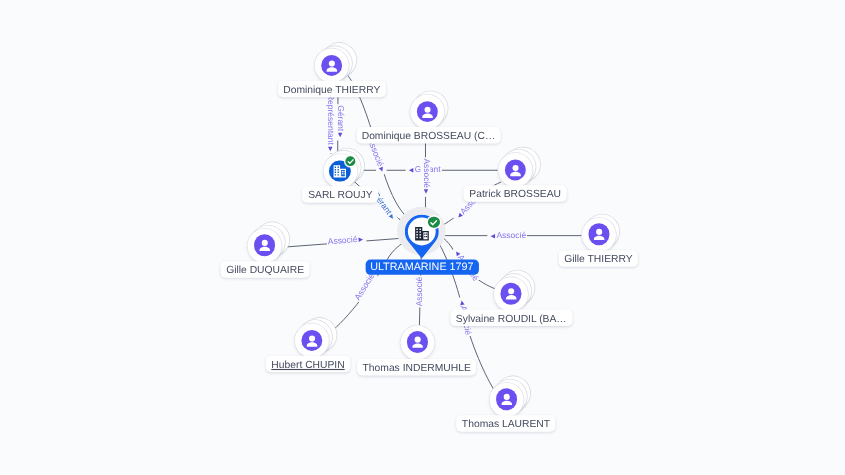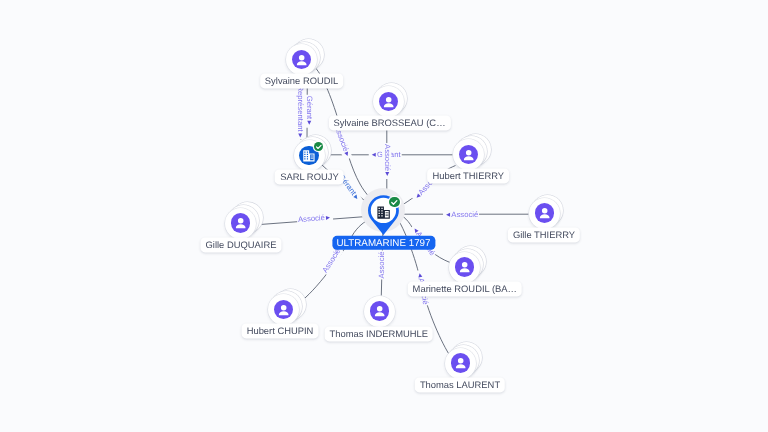--- a/index.html
+++ b/index.html
@@ -105,33 +105,33 @@
         <div class="stack-disc" style="width: 31px; height: 31px; left: 292.5px; top: 39.1px;"></div>
         <div class="stack-disc" style="width: 31px; height: 31px; left: 289.3px; top: 41.7px;"></div>
         <div class="main-disc" style="width: 31px; height: 31px; left: 286.1px; top: 44.3px;"></div>
         <div class="icon-circle" style="width: 19.4px; height: 19.4px; left: 291.9px; top: 50.1px; background: rgb(107, 79, 240);">
           <div style="position: absolute; left: 0px; top: 0px;">
             <svg width="19.4" height="19.4" viewBox="0 0 24 24">
               <path fill="#fff" d="M12 6.2 a3.45 3.45 0 1 1 0 6.9 a3.45 3.45 0 0 1 0 -6.9 Z M12 13.9 c3.3 0 5.9 2.0 5.9 3.6 v1.3 H6.1 v-1.3 c0 -1.6 2.6 -3.6 5.9 -3.6 Z"></path>
             </svg>
           </div>
         </div>
-        <div class="node-label" style="left: 301.6px; top: 81.2px; transform: translate(-50%, -50%);">Sylvaine ROUDIL</div>
+        <div class="node-label" style="left: 301.6px; top: 81.2px; transform: translate(-50%, -50%);">Dominique THIERRY</div>
       </div>
       <div class="node-group" style="left: 0px; top: 0px;">
         <div class="stack-disc" style="width: 31px; height: 31px; left: 376.05px; top: 83.1px;"></div>
         <div class="main-disc" style="width: 31px; height: 31px; left: 372.85px; top: 85.7px;"></div>
         <div class="icon-circle" style="width: 19.4px; height: 19.4px; left: 378.65px; top: 91.5px; background: rgb(107, 79, 240);">
           <div style="position: absolute; left: 0px; top: 0px;">
             <svg width="19.4" height="19.4" viewBox="0 0 24 24">
               <path fill="#fff" d="M12 6.2 a3.45 3.45 0 1 1 0 6.9 a3.45 3.45 0 0 1 0 -6.9 Z M12 13.9 c3.3 0 5.9 2.0 5.9 3.6 v1.3 H6.1 v-1.3 c0 -1.6 2.6 -3.6 5.9 -3.6 Z"></path>
             </svg>
           </div>
         </div>
-        <div class="node-label" style="left: 389.5px; top: 123px; transform: translate(-50%, -50%);">Sylvaine BROSSEAU (C…</div>
+        <div class="node-label" style="left: 389.5px; top: 123px; transform: translate(-50%, -50%);">Dominique BROSSEAU (C…</div>
       </div>
       <div class="node-group" style="left: 0px; top: 0px;">
         <div class="stack-disc" style="width: 31px; height: 31px; left: 299.9px; top: 134.5px;"></div>
         <div class="stack-disc" style="width: 31px; height: 31px; left: 296.7px; top: 137.1px;"></div>
         <div class="main-disc" style="width: 31px; height: 31px; left: 293.5px; top: 139.7px;"></div>
         <div class="icon-circle" style="width: 19.4px; height: 19.4px; left: 299.3px; top: 145.5px; background: rgb(11, 95, 214);">
           <div style="position: absolute; left: 2.85px; top: 3.7px; width: 13.7px; height: 13.7px;">
             <svg width="13.7" height="13.7" viewBox="0 0 24 24">
               <path fill="#ffffff" d="M2.2 2.2 h10.4 v5.7 h9.4 v13.9 h-19.8 z"></path>
               <path fill="#0b5fd6" d="M4.0 4.3h2.1v2.1h-2.1z M8.5 4.3h2.1v2.1h-2.1z M4.0 8.3h2.1v2.1h-2.1z M8.5 8.3h2.1v2.1h-2.1z M4.0 12.3h2.1v2.1h-2.1z M8.5 12.3h2.1v2.1h-2.1z M4.0 16.3h2.1v2.1h-2.1z M8.5 16.3h2.1v2.1h-2.1z M14.2 9.6h6.0v10.2h-6.0z"></path>
@@ -150,21 +150,21 @@
         <div class="stack-disc" style="width: 31px; height: 31px; left: 459.5px; top: 133.6px;"></div>
         <div class="stack-disc" style="width: 31px; height: 31px; left: 456.3px; top: 136.2px;"></div>
         <div class="main-disc" style="width: 31px; height: 31px; left: 453.1px; top: 138.8px;"></div>
         <div class="icon-circle" style="width: 19.4px; height: 19.4px; left: 458.9px; top: 144.6px; background: rgb(107, 79, 240);">
           <div style="position: absolute; left: 0px; top: 0px;">
             <svg width="19.4" height="19.4" viewBox="0 0 24 24">
               <path fill="#fff" d="M12 6.2 a3.45 3.45 0 1 1 0 6.9 a3.45 3.45 0 0 1 0 -6.9 Z M12 13.9 c3.3 0 5.9 2.0 5.9 3.6 v1.3 H6.1 v-1.3 c0 -1.6 2.6 -3.6 5.9 -3.6 Z"></path>
             </svg>
           </div>
         </div>
-        <div class="node-label" style="left: 468.3px; top: 175.8px; transform: translate(-50%, -50%);">Hubert THIERRY</div>
+        <div class="node-label" style="left: 468.3px; top: 175.8px; transform: translate(-50%, -50%);">Patrick BROSSEAU</div>
       </div>
       <div class="node-group" style="left: 0px; top: 0px;">
         <div class="stack-disc" style="width: 31px; height: 31px; left: 231.6px; top: 202.45px;"></div>
         <div class="stack-disc" style="width: 31px; height: 31px; left: 228.4px; top: 205.05px;"></div>
         <div class="main-disc" style="width: 31px; height: 31px; left: 225.2px; top: 207.65px;"></div>
         <div class="icon-circle" style="width: 19.4px; height: 19.4px; left: 231px; top: 213.45px; background: rgb(107, 79, 240);">
           <div style="position: absolute; left: 0px; top: 0px;">
             <svg width="19.4" height="19.4" viewBox="0 0 24 24">
               <path fill="#fff" d="M12 6.2 a3.45 3.45 0 1 1 0 6.9 a3.45 3.45 0 0 1 0 -6.9 Z M12 13.9 c3.3 0 5.9 2.0 5.9 3.6 v1.3 H6.1 v-1.3 c0 -1.6 2.6 -3.6 5.9 -3.6 Z"></path>
             </svg>
@@ -188,34 +188,34 @@
         <div class="stack-disc" style="width: 31px; height: 31px; left: 455.4px; top: 246.45px;"></div>
         <div class="stack-disc" style="width: 31px; height: 31px; left: 452.2px; top: 249.05px;"></div>
         <div class="main-disc" style="width: 31px; height: 31px; left: 449px; top: 251.65px;"></div>
         <div class="icon-circle" style="width: 19.4px; height: 19.4px; left: 454.8px; top: 257.45px; background: rgb(107, 79, 240);">
           <div style="position: absolute; left: 0px; top: 0px;">
             <svg width="19.4" height="19.4" viewBox="0 0 24 24">
               <path fill="#fff" d="M12 6.2 a3.45 3.45 0 1 1 0 6.9 a3.45 3.45 0 0 1 0 -6.9 Z M12 13.9 c3.3 0 5.9 2.0 5.9 3.6 v1.3 H6.1 v-1.3 c0 -1.6 2.6 -3.6 5.9 -3.6 Z"></path>
             </svg>
           </div>
         </div>
-        <div class="node-label" style="left: 464.8px; top: 289.2px; transform: translate(-50%, -50%);">Marinette ROUDIL (BA…</div>
+        <div class="node-label" style="left: 464.8px; top: 289.2px; transform: translate(-50%, -50%);">Sylvaine ROUDIL (BA…</div>
       </div>
       <div class="node-group" style="left: 0px; top: 0px;">
         <div class="stack-disc" style="width: 31px; height: 31px; left: 274.5px; top: 288.55px;"></div>
         <div class="stack-disc" style="width: 31px; height: 31px; left: 271.3px; top: 291.15px;"></div>
         <div class="main-disc" style="width: 31px; height: 31px; left: 268.1px; top: 293.75px;"></div>
         <div class="icon-circle" style="width: 19.4px; height: 19.4px; left: 273.9px; top: 299.55px; background: rgb(107, 79, 240);">
           <div style="position: absolute; left: 0px; top: 0px;">
             <svg width="19.4" height="19.4" viewBox="0 0 24 24">
               <path fill="#fff" d="M12 6.2 a3.45 3.45 0 1 1 0 6.9 a3.45 3.45 0 0 1 0 -6.9 Z M12 13.9 c3.3 0 5.9 2.0 5.9 3.6 v1.3 H6.1 v-1.3 c0 -1.6 2.6 -3.6 5.9 -3.6 Z"></path>
             </svg>
           </div>
         </div>
-        <div class="node-label" style="left: 280px; top: 331.2px; transform: translate(-50%, -50%);">Hubert CHUPIN</div>
+        <div class="node-label" style="left: 280px; top: 331.2px; transform: translate(-50%, -50%); text-decoration: underline;">Hubert CHUPIN</div>
       </div>
       <div class="node-group" style="left: 0px; top: 0px;">
         <div class="main-disc" style="width: 31px; height: 31px; left: 364.15px; top: 295.55px;"></div>
         <div class="icon-circle" style="width: 19.4px; height: 19.4px; left: 369.95px; top: 301.35px; background: rgb(107, 79, 240);">
           <div style="position: absolute; left: 0px; top: 0px;">
             <svg width="19.4" height="19.4" viewBox="0 0 24 24">
               <path fill="#fff" d="M12 6.2 a3.45 3.45 0 1 1 0 6.9 a3.45 3.45 0 0 1 0 -6.9 Z M12 13.9 c3.3 0 5.9 2.0 5.9 3.6 v1.3 H6.1 v-1.3 c0 -1.6 2.6 -3.6 5.9 -3.6 Z"></path>
             </svg>
           </div>
         </div>

